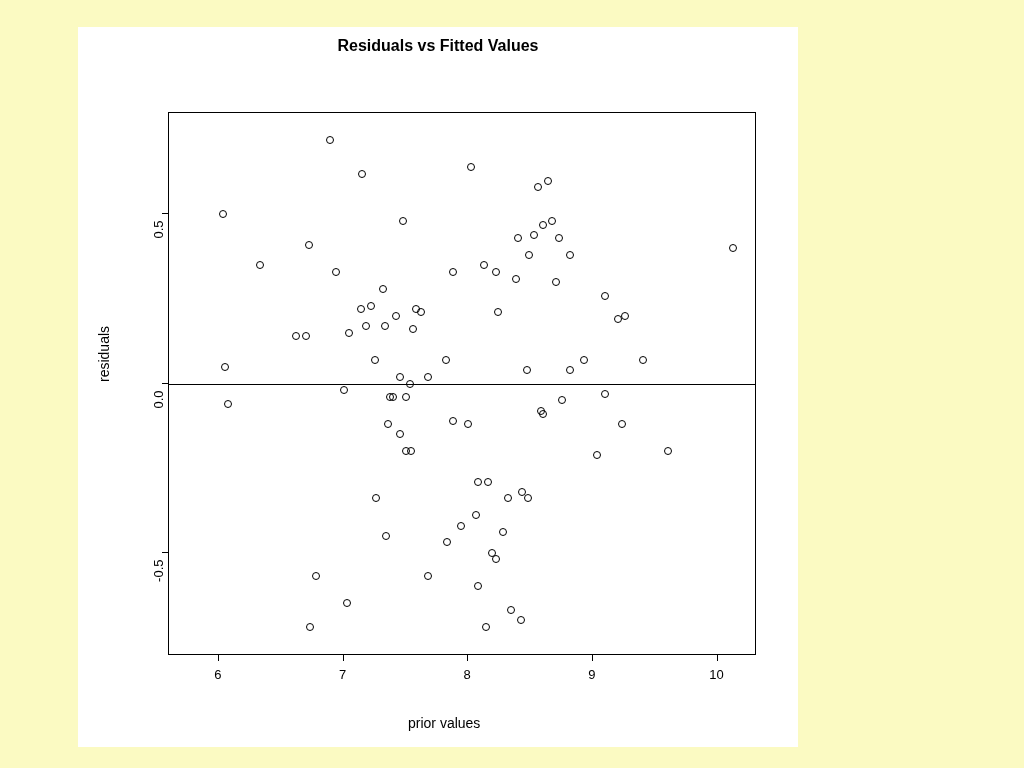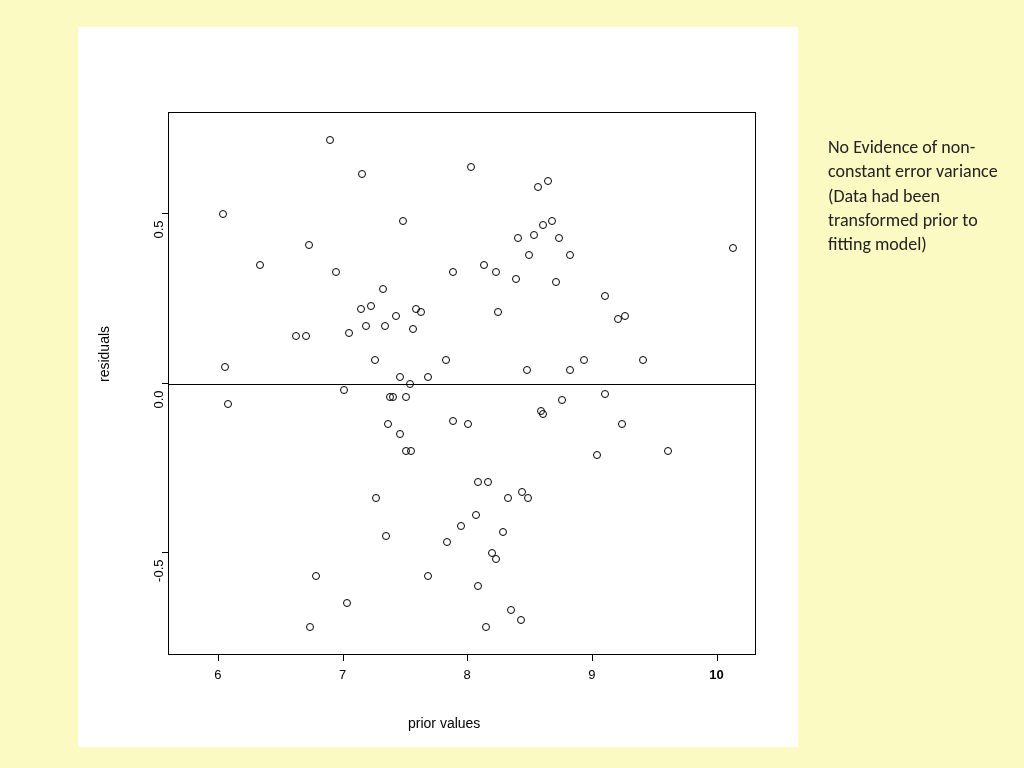--- a/index.html
+++ b/index.html
@@ -115,20 +115,21 @@
     font-size: 18px;
     line-height: 1.35;
     color: #222;
   }
 </style>
 </head>
 <body>
 
 <div class="slide">
   <div class="plot-panel">
+    <div class="plot-title">Residuals vs Fitted Values</div>
 
     <div class="y-axis-label">residuals</div>
     <div class="x-axis-label">prior values</div>
 
     <div class="plot-area" id="plot-area">
 
     <div class="zero-line" style="top: 270.5px;"></div>
         <div class="point" style="left: 53.6128px; top: 101.438px;"></div>
         <div class="point" style="left: 56.1064px; top: 253.594px;"></div>
         <div class="point" style="left: 58.6px; top: 290.788px;"></div>
@@ -227,17 +228,16 @@
       <div class="y-tick-label" style="top: 186.438px;">0.5</div>
       <div class="x-tick-mark" style="left: 139.872px;"></div>
       <div class="x-tick-label" style="left: 139.872px;">6</div>
       <div class="x-tick-mark" style="left: 264.553px;"></div>
       <div class="x-tick-label" style="left: 264.553px;">7</div>
       <div class="x-tick-mark" style="left: 389.234px;"></div>
       <div class="x-tick-label" style="left: 389.234px;">8</div>
       <div class="x-tick-mark" style="left: 513.915px;"></div>
       <div class="x-tick-label" style="left: 513.915px;">9</div>
       <div class="x-tick-mark" style="left: 638.596px;"></div>
-      <div class="x-tick-label" style="left: 638.596px; font-weight: bold;">10</div>
+      <div class="x-tick-label" style="left: 638.596px;">10</div>
     </div>
 
-  <div class="annotation">No Evidence of non-constant error variance (Data had been transformed prior to fitting model)</div>
 </div>
 
 </body></html>

